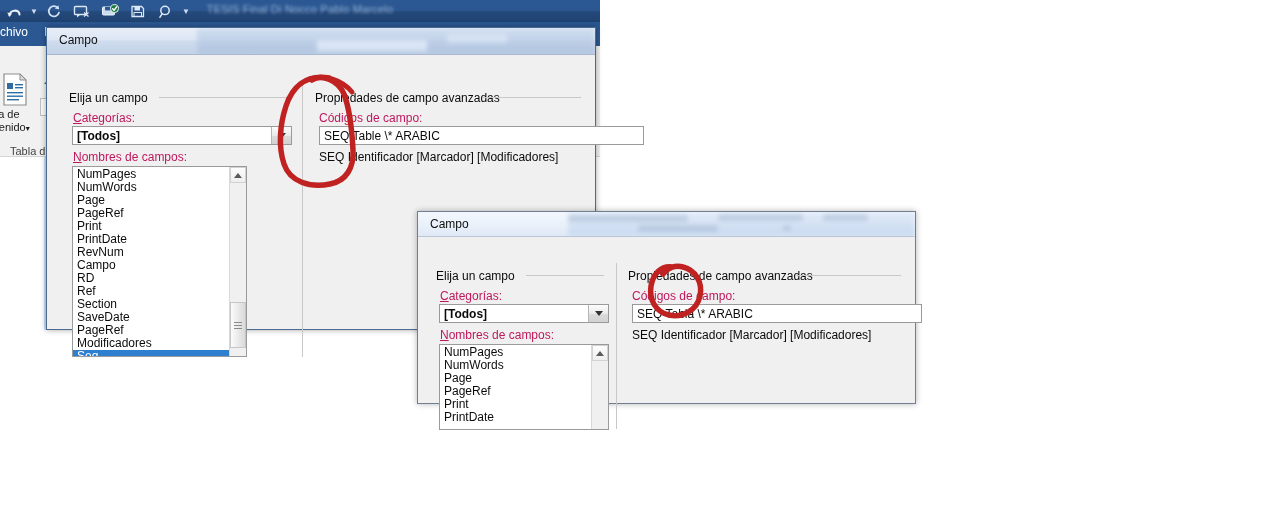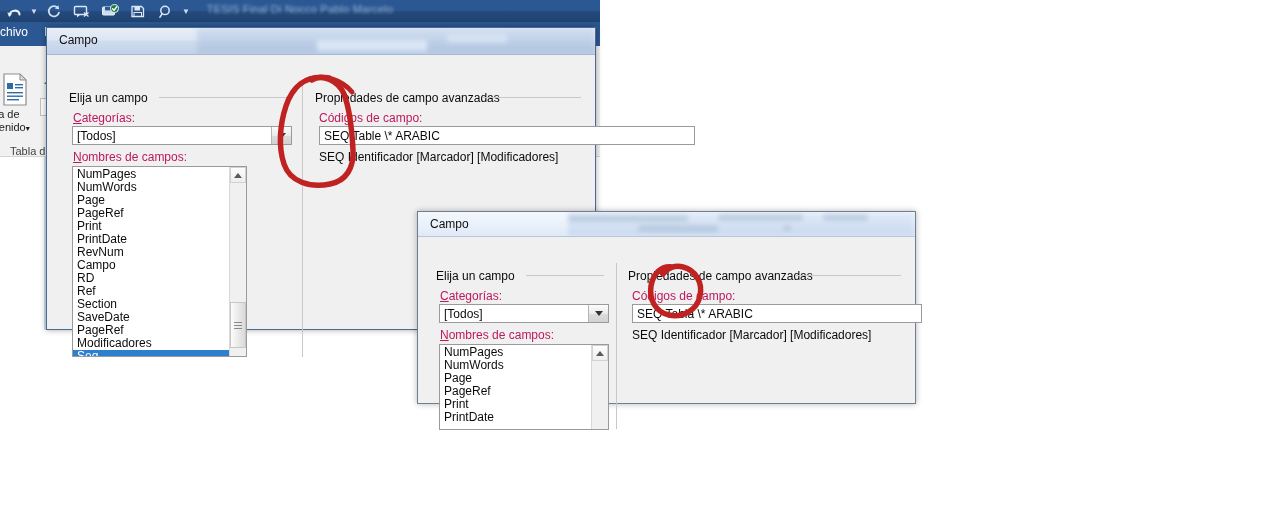--- a/index.html
+++ b/index.html
@@ -109,21 +109,21 @@
   .group-legend{ position:absolute; font-size:12px; color:#0b0b0b; background:transparent; }
   .group-rule{ position:absolute; height:1px; background:#c8c8c8; }
   .vsep{ position:absolute; width:1px; background:#c8c8c8; }
 
   .lbl{ position:absolute; font-size:12px; color:#be185d; white-space:nowrap; }
   .lbl u{ text-decoration:underline; }
 
   .combo{
     position:absolute; box-sizing:border-box;
     border:1px solid #9a9a9a; background:#ffffff;
-    display:flex; align-items:center;
+    display:flex; align-items:center;font-weight:bold;
   }
   .combo .val{ flex:1; font-size:12px; color:#0b0b0b; padding-left:4px; }
   .combo .drop{
     width:20px; height:100%; box-sizing:border-box;
     border-left:1px solid #b6b6b6;
     background:linear-gradient(to bottom,#fdfdfd,#eaeaea 50%,#dcdcdc 51%,#d2d2d2);
     display:flex; align-items:center; justify-content:center;
   }
   .arrow-down{
     width:0;height:0;border-left:4px solid transparent;border-right:4px solid transparent;border-top:5px solid #333;
@@ -314,21 +314,21 @@
               </span>
           </div>
         </div>
       </div>
 
       <div class="group-legend" style="left:268px; top:36px;">Propiedades de campo avanzadas</div>
       <div class="group-rule" style="left:436px; top:42px; width:98px;"></div>
 
       <div class="lbl" style="left:272px; top:56px;">Códigos de campo:</div>
 
-      <div class="textbox" style="left:272px; top:71px; width:376px; height:19px;">SEQ Table \* ARABIC</div>
+      <div class="textbox" style="left:272px; top:71px; width:325px; height:19px;">SEQ Table \* ARABIC</div>
 
       <div class="statictext" style="left:272px; top:95px;">SEQ Identificador [Marcador] [Modificadores]</div>
     </div>
   </div>
 
   <svg class="annot" style="left:272px; top:72px; width:100px; height:125px;" viewBox="0 0 100 125">
     <path d="M57 6 C33 2 20 16 14 34 C8 52 6 74 12 92 C18 110 38 116 58 112 C74 109 82 96 81 78 C80 58 78 38 72 22 C66 8 50 2 40 8" fill="none" stroke="#c02222" stroke-width="5.5" stroke-linecap="round" stroke-linejoin="round"></path>
     <path d="M38 7 C52 2 70 8 80 20" fill="none" stroke="#c02222" stroke-width="5" stroke-linecap="round"></path>
   </svg>
 

